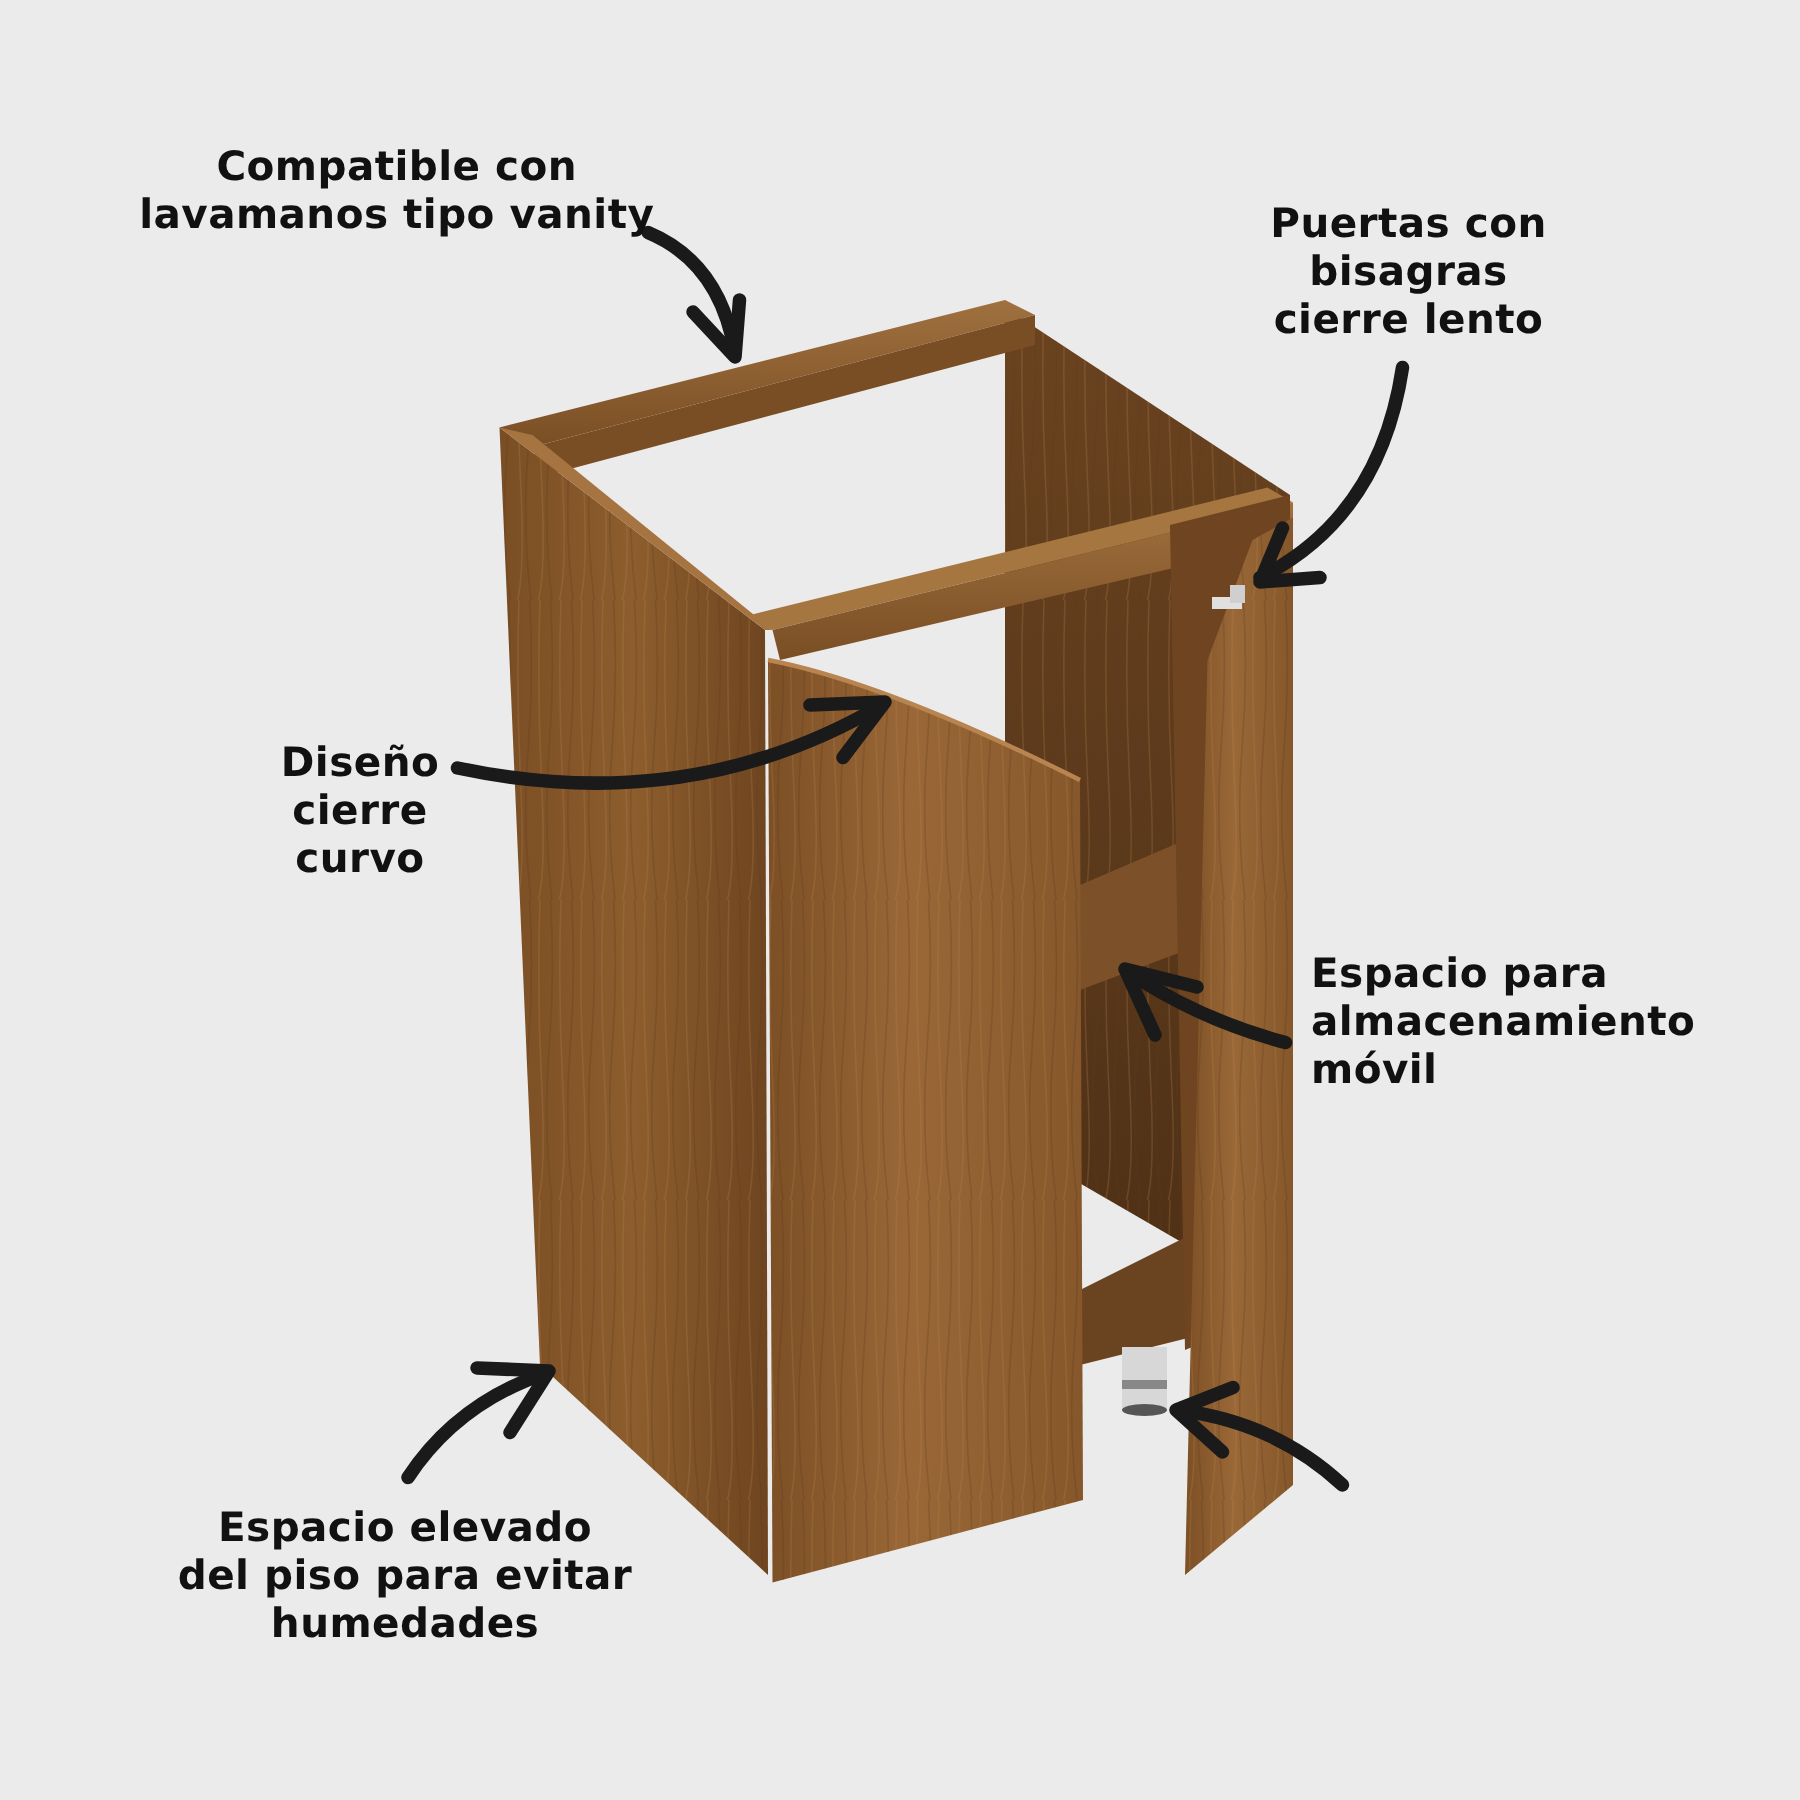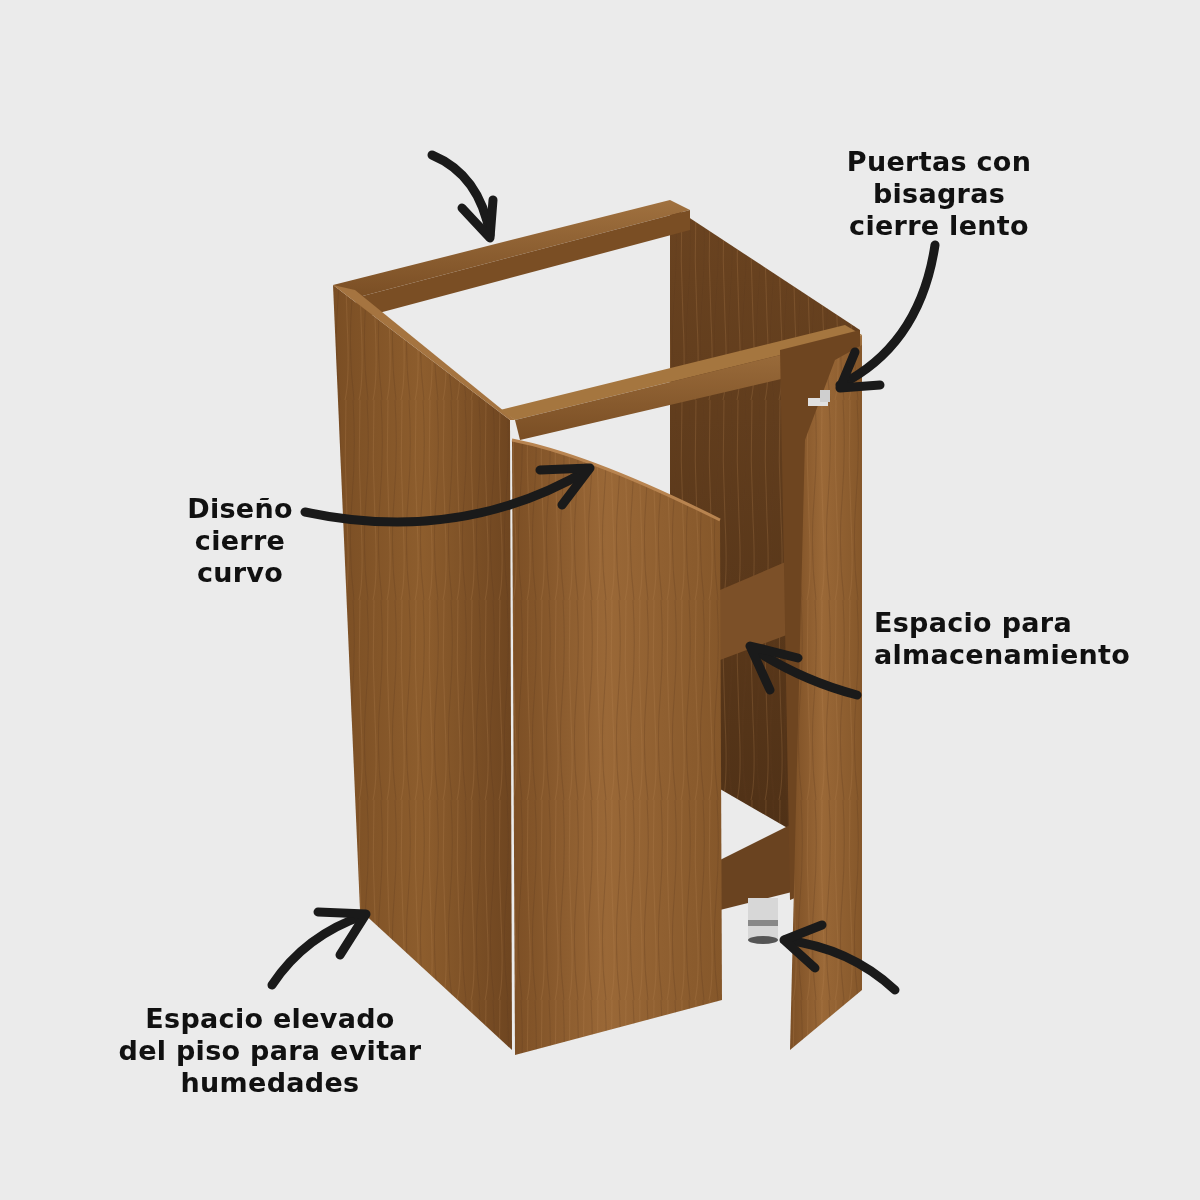--- a/index.html
+++ b/index.html
@@ -124,36 +124,41 @@
         <path d="M272,985 Q305,935 365,915"></path>
         <path d="M318,912 L366,914 L340,955"></path>
       </g>
       <g>
         <path d="M895,990 Q850,948 785,940"></path>
         <path d="M822,925 L784,940 L815,968"></path>
       </g>
     </g>
   </svg>
 
+  <div class="label center" style="left:92px; top:96px; width:345px;">
+    <span>Compatible con</span>
+    <span>lavamanos tipo vanity</span>
+  </div>
 
-  <div class="label center" style="left:838px; top:146px; width:202px;">
+  <div class="label center" style="left:838px; top:134px; width:202px;">
     <span>Puertas con</span>
     <span>bisagras</span>
     <span>cierre lento</span>
   </div>
 
   <div class="label center" style="left:180px; top:493px; width:120px;">
     <span>Diseño</span>
     <span>cierre</span>
     <span>curvo</span>
   </div>
 
-  <div class="label left" style="left:874px; top:607px; width:290px;">
+  <div class="label left" style="left:874px; top:634px; width:290px;">
     <span>Espacio para</span>
     <span>almacenamiento</span>
+    <span>móvil</span>
   </div>
 
   <div class="label center" style="left:110px; top:1003px; width:320px;">
     <span>Espacio elevado</span>
     <span>del piso para evitar</span>
     <span>humedades</span>
   </div>
 
 
 </div>

